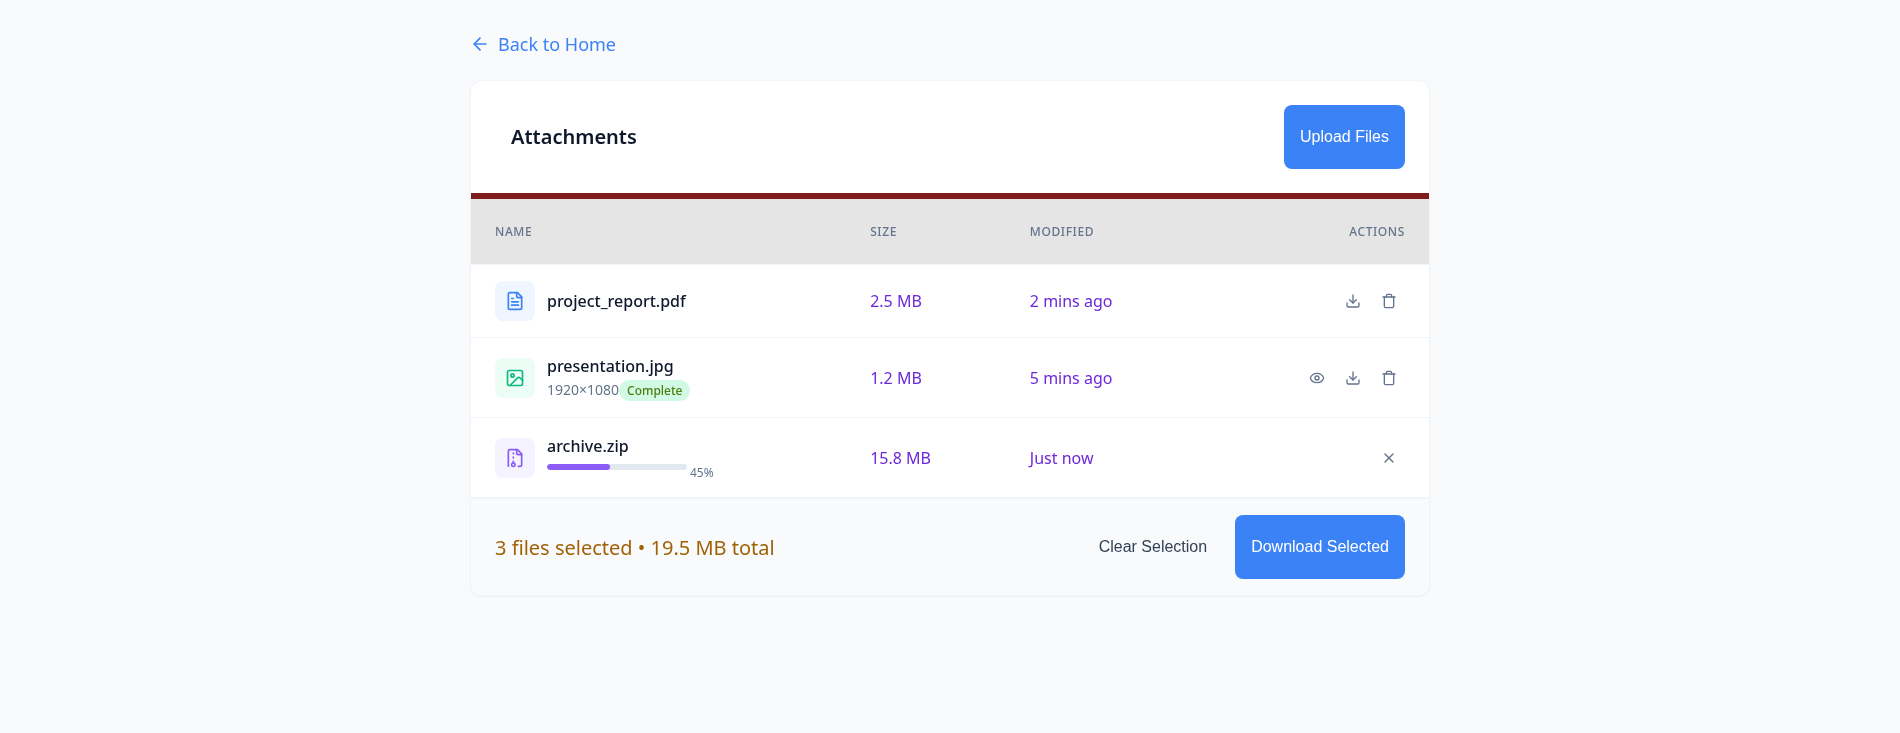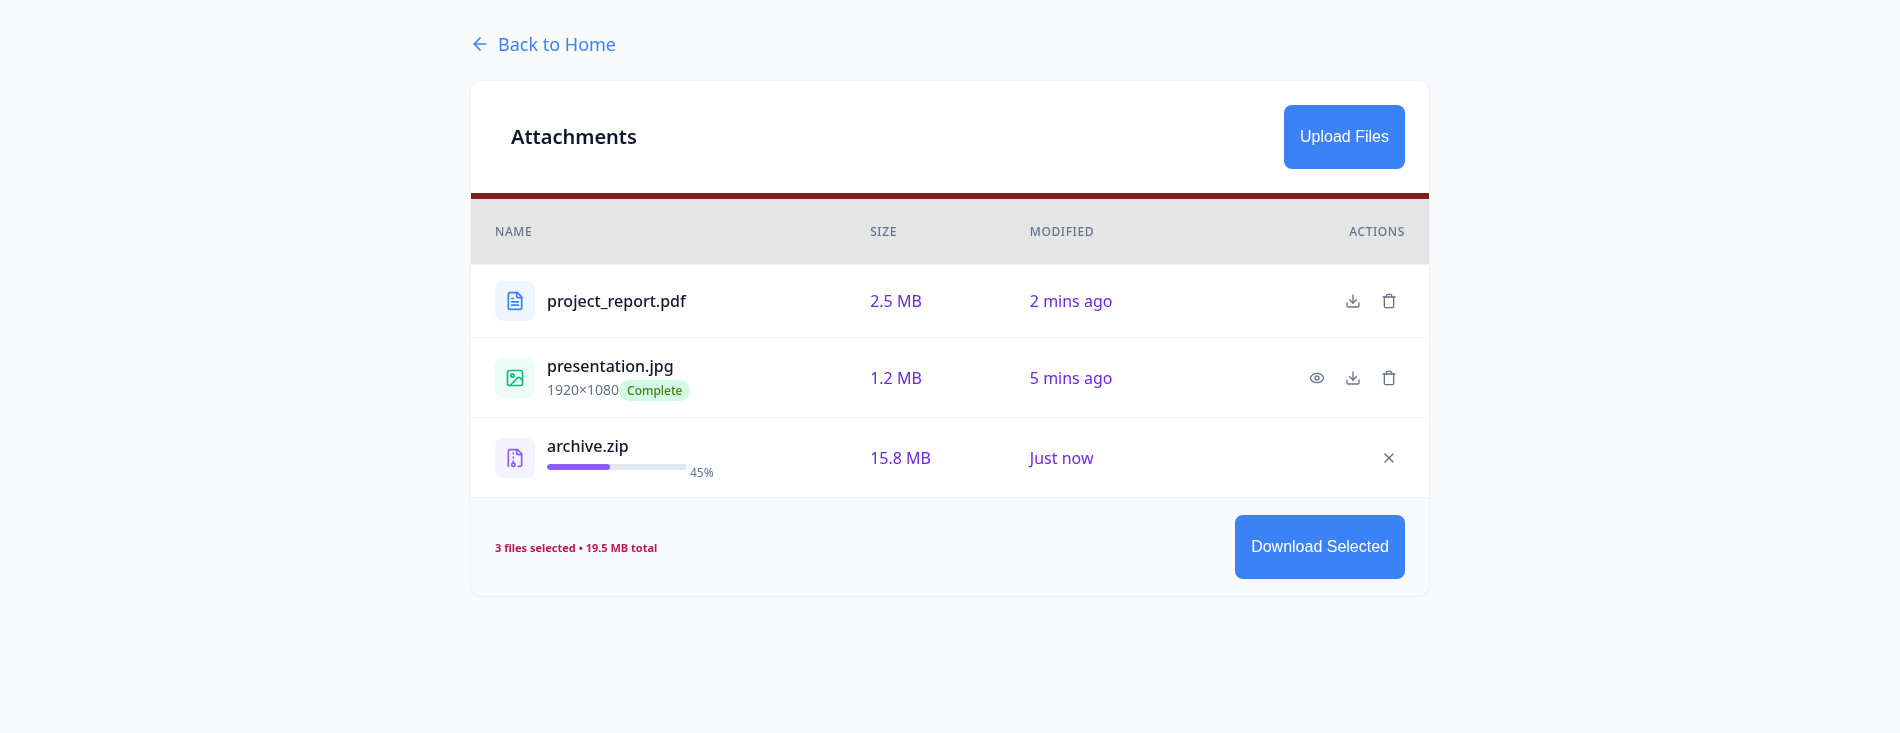--- a/index.html
+++ b/index.html
@@ -202,23 +202,22 @@
     }
     .card-footer {
       background: #f8fafc;
       border-top: 1px solid #f1f5f9;
       padding: 16px 24px;
       display: flex;
       align-items: center;
       justify-content: space-between;
     }
     .footer-text {
-      font-size: 11px;
-      color: #be185d;
-      font-weight: bold;
+      font-size: 20px;
+      color: #a16207;
     }
     .footer-actions {
       display: flex;
       gap: 12px;
     }
   </style>
 </head>
 <body>
 
 <div class="container">
@@ -359,17 +358,18 @@
                 <path d="m6 6 12 12"></path>
               </svg>
           </button>
         </div>
       </div>
     </div>
 
     <div class="card-footer">
       <div class="footer-text">3 files selected • 19.5 MB total</div>
       <div class="footer-actions">
+        <button class="btn-secondary">Clear Selection</button>
         <button class="btn-primary">Download Selected</button>
       </div>
     </div>
   </div>
 </div>
 
 </body></html>

